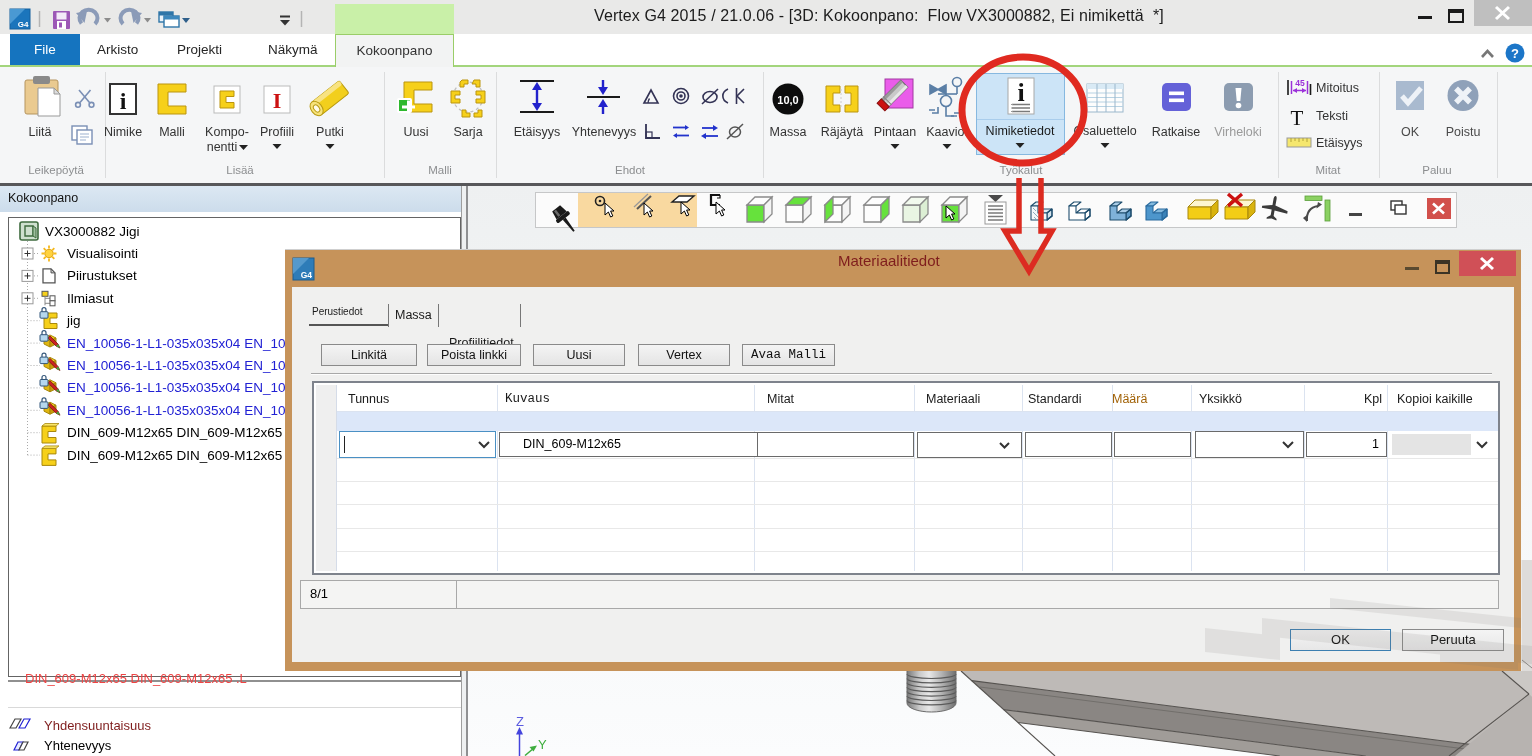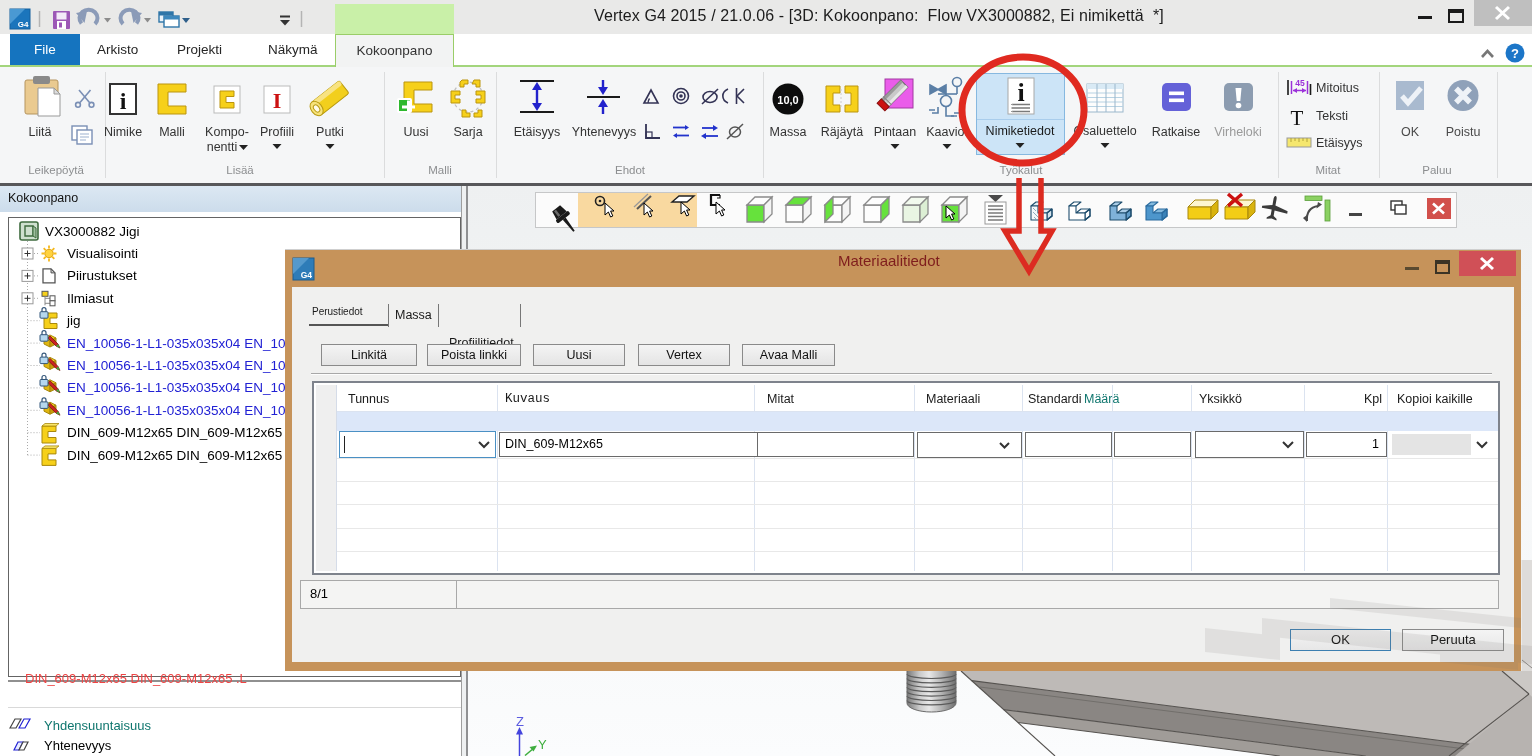--- a/index.html
+++ b/index.html
@@ -44,21 +44,21 @@
 <div class="abs" id="leftpanel" style="left:0;top:186px;width:466px;height:570px;background:#ffffff;"></div>
 <div class="abs" style="left:0;top:186px;width:466px;height:26px;background:linear-gradient(#dce8f3,#ccdceb);"></div>
 <div class="txt" style="left:8px;top:191px;font-size:12.5px;color:#111;">Kokoonpano</div>
 <div class="abs" style="left:8px;top:217px;width:453px;height:460px;background:#fff;border:1px solid #646464;box-sizing:border-box;"></div>
 <div class="abs" style="left:461px;top:186px;width:1px;height:570px;background:#9e9e9e;"></div>
 <div class="abs" style="left:462px;top:186px;width:4px;height:570px;background:#eef0f1;"></div>
 <div class="abs" style="left:466px;top:186px;width:2px;height:570px;background:#8f9092;"></div>
 <div class="abs" style="left:8px;top:680px;width:453px;height:2px;background:#909090;"></div>
 <div class="txt" style="left:25px;top:671px;font-size:13px;color:#ef4444;">DIN_609-M12x65 DIN_609-M12x65 .L</div>
 <div class="abs" style="left:8px;top:707px;width:453px;height:1px;background:#d9d9d9;"></div>
-<div class="txt" style="left:44px;top:718px;font-size:13px;color:#0f766e;">Yhdensuuntaisuus</div>
+<div class="txt" style="left:44px;top:718px;font-size:13px;color:#7f1d1d;">Yhdensuuntaisuus</div>
 <div class="txt" style="left:44px;top:738px;font-size:13px;color:#000;">Yhtenevyys</div>
 
 <div class="abs" id="view3d" style="left:468px;top:186px;width:1064px;height:570px;background:linear-gradient(#eef0f1,#fbfcfd);"></div>
 <div class="abs" style="left:535px;top:192px;width:922px;height:36px;background:#fbfbfb;border:1px solid #c6c7c8;box-sizing:border-box;"></div>
 <div class="abs" style="left:578px;top:193px;width:119px;height:34px;background:#f9d9a0;"></div>
 
 <svg class="abs" style="left:0;top:0;" width="1532" height="756" viewBox="0 0 1532 756">
 <defs>
  <path id="cur" d="M0,0 L0,12 L3.4,9 L5.6,14 L7.8,13 L5.6,8 L9,8 Z"></path>
  <g id="ybrk">
@@ -567,32 +567,32 @@
 <div class="txt" style="left:449px;top:308px;font-size:12.5px;color:#1a1a1a;margin-top:28px;">Profiilitiedot</div>
 <div class="abs" style="left:309px;top:324px;width:80px;height:2px;background:#555;"></div>
 <div class="abs" style="left:388px;top:304px;width:1px;height:23px;background:#777;"></div>
 <div class="abs" style="left:438px;top:304px;width:1px;height:23px;background:#777;"></div>
 <div class="abs" style="left:520px;top:304px;width:1px;height:23px;background:#777;"></div>
 
 <div class="dlgbtn" style="left:321px;top:344px;width:96px;">Linkitä</div>
 <div class="dlgbtn" style="left:427px;top:344px;width:94px;">Poista linkki</div>
 <div class="dlgbtn" style="left:533px;top:344px;width:92px;">Uusi</div>
 <div class="dlgbtn" style="left:638px;top:344px;width:92px;">Vertex</div>
-<div class="dlgbtn" style="left:742px;top:344px;width:93px;">Avaa Malli</div>
+<div class="dlgbtn" style="left:742px;top:344px;width:93px;font-family:Liberation Mono, monospace;">Avaa Malli</div>
 <div class="abs" style="left:311px;top:373px;width:1181px;height:1px;background:#a8a8a8;"></div>
 <div class="abs" style="left:311px;top:374px;width:1181px;height:1px;background:#fdfdfd;"></div>
 
 <div class="abs" id="table" style="left:312px;top:381px;width:1188px;height:194px;background:#fff;border:2px solid #7e838c;box-sizing:border-box;"></div>
 <div class="abs" style="left:316px;top:385px;width:21px;height:186px;background:#efefef;border-right:1px solid #d5dce8;box-sizing:border-box;"></div>
 <div class="txt" style="left:348px;top:392px;font-size:12.5px;color:#1a1a1a;">Tunnus</div>
 <div class="txt" style="left:505px;top:392px;font-size:12.5px;color:#1a1a1a;font-family:Liberation Mono, monospace;">Kuvaus</div>
 <div class="txt" style="left:767px;top:392px;font-size:12.5px;color:#1a1a1a;">Mitat</div>
 <div class="txt" style="left:926px;top:392px;font-size:12.5px;color:#1a1a1a;">Materiaali</div>
 <div class="txt" style="left:1028px;top:392px;font-size:12.5px;color:#1a1a1a;">Standardi</div>
-<div class="txt" style="left:1084px;top:392px;font-size:12.5px;color:#0f766e;">Määrä</div>
+<div class="txt" style="left:1112px;top:392px;font-size:12.5px;color:#a16207;">Määrä</div>
 <div class="txt" style="left:1199px;top:392px;font-size:12.5px;color:#1a1a1a;">Yksikkö</div>
 <div class="txt" style="left:1382px;top:392px;font-size:12.5px;color:#1a1a1a;transform:translateX(-100%);">Kpl</div>
 <div class="txt" style="left:1397px;top:392px;font-size:12.5px;color:#1a1a1a;">Kopioi kaikille</div>
 <div class="colline" style="left:497px;"></div>
 <div class="colline" style="left:754px;"></div>
 <div class="colline" style="left:914px;"></div>
 <div class="colline" style="left:1022px;"></div>
 <div class="colline" style="left:1112px;"></div>
 <div class="colline" style="left:1191px;"></div>
 <div class="colline" style="left:1304px;"></div>
@@ -600,21 +600,21 @@
 <div class="abs" style="left:337px;top:411px;width:1161px;height:1px;background:#dbe3f0;"></div>
 <div class="abs" style="left:337px;top:412px;width:1161px;height:19px;background:#dce7f9;"></div>
 <div class="rline" style="top:458px;"></div>
 <div class="rline" style="top:481px;"></div>
 <div class="rline" style="top:504px;"></div>
 <div class="rline" style="top:528px;"></div>
 <div class="rline" style="top:551px;"></div>
 
 <div class="abs" style="left:339px;top:431px;width:157px;height:27px;background:#fff;border:1px solid #4a90c4;box-sizing:border-box;"></div>
 <div class="abs" style="left:344px;top:436px;width:1px;height:17px;background:#222;"></div>
-<div class="abs" style="left:499px;top:432px;width:284px;height:25px;background:#fff;border:1px solid #6a6a6a;box-sizing:border-box;font-size:12.5px;color:#000;line-height:23px;padding-left:5px;">DIN_609-M12x65</div>
+<div class="abs" style="left:499px;top:432px;width:284px;height:25px;background:#fff;border:1px solid #6a6a6a;box-sizing:border-box;font-size:12.5px;color:#000;line-height:23px;padding-left:23px;">DIN_609-M12x65</div>
 <div class="abs" style="left:757px;top:432px;width:157px;height:25px;background:#fff;border:1px solid #6a6a6a;box-sizing:border-box;"></div>
 <div class="abs" style="left:917px;top:432px;width:105px;height:26px;background:#fff;border:1px solid #6a6a6a;box-sizing:border-box;"></div>
 <div class="abs" style="left:1025px;top:432px;width:87px;height:25px;background:#fff;border:1px solid #6a6a6a;box-sizing:border-box;"></div>
 <div class="abs" style="left:1114px;top:432px;width:77px;height:25px;background:#fff;border:1px solid #6a6a6a;box-sizing:border-box;"></div>
 <div class="abs" style="left:1195px;top:431px;width:109px;height:27px;background:#fff;border:1px solid #6a6a6a;box-sizing:border-box;"></div>
 <div class="abs" style="left:1306px;top:432px;width:81px;height:25px;background:#fff;border:1px solid #6a6a6a;box-sizing:border-box;font-size:12.5px;color:#000;line-height:23px;text-align:right;padding-right:7px;">1</div>
 <div class="abs" style="left:1389px;top:431px;width:105px;height:27px;background:#fff;"></div>
 <div class="abs" style="left:1392px;top:434px;width:79px;height:21px;background:#e4e4e4;"></div>
 
 <div class="abs" style="left:300px;top:580px;width:1199px;height:29px;background:#f4f4f3;border:1px solid #a8a8a8;box-sizing:border-box;"></div>

